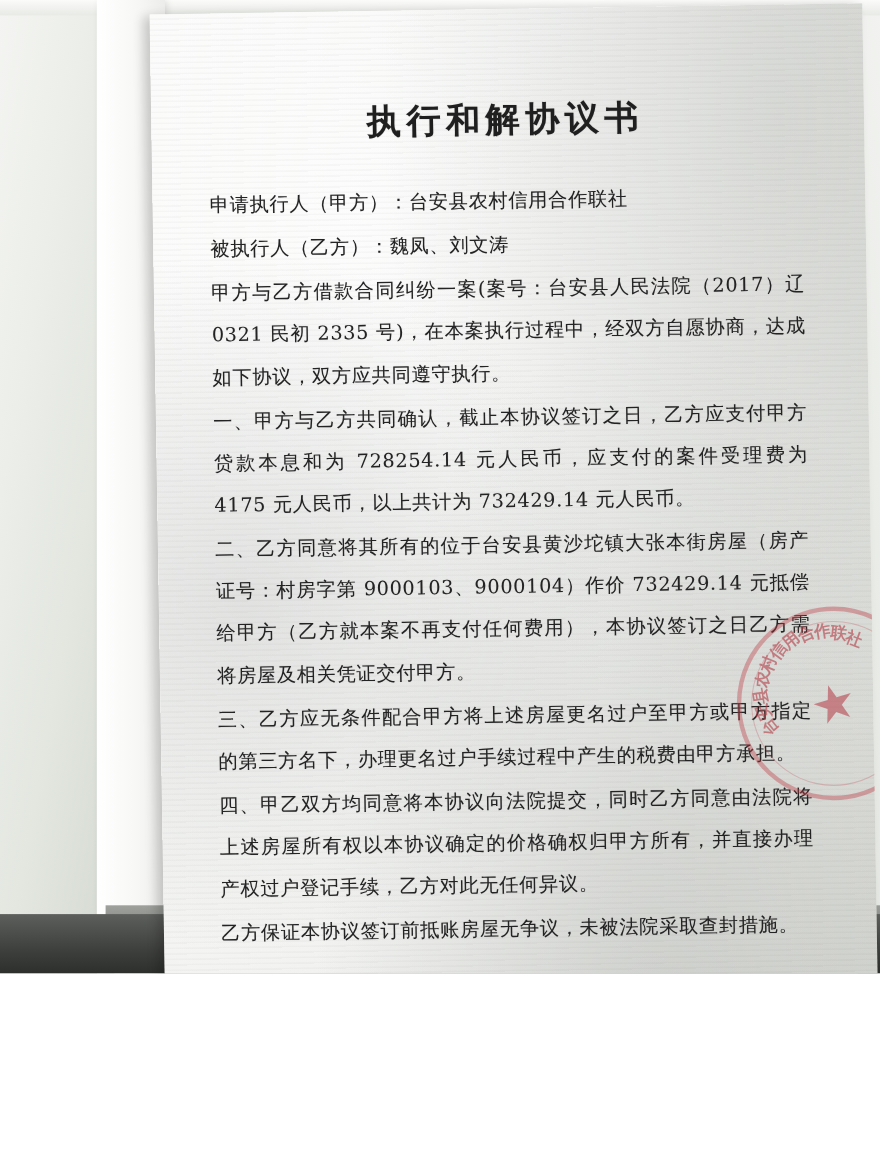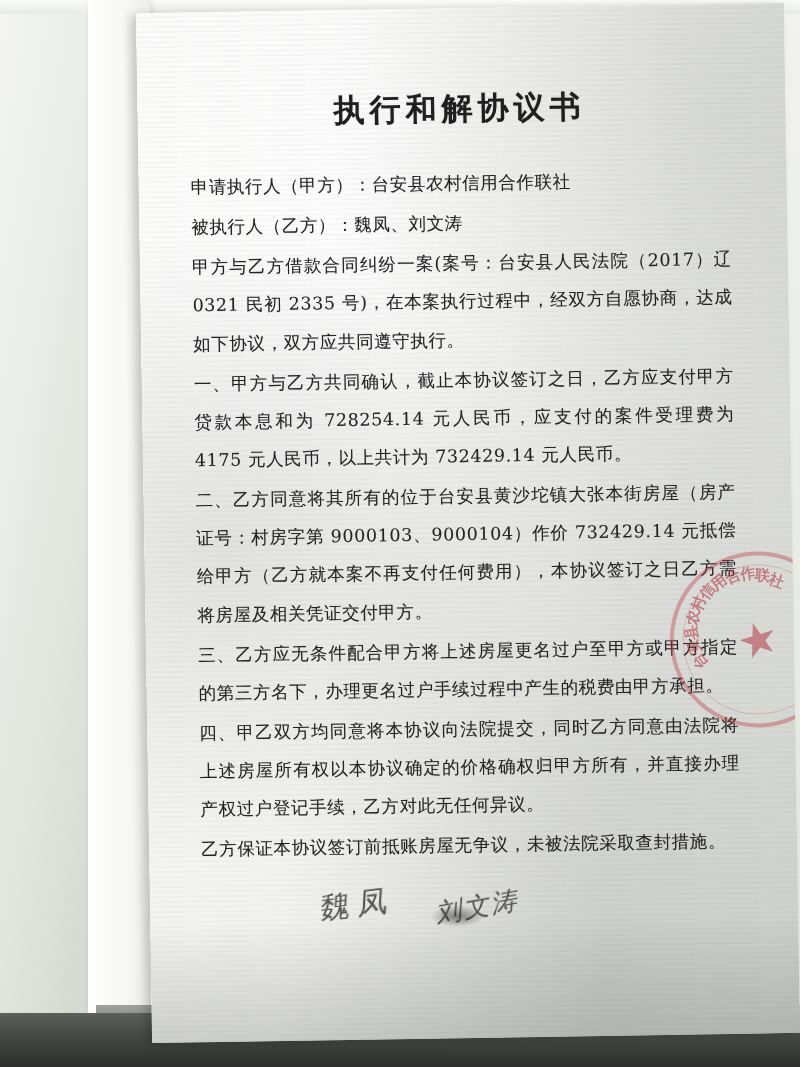--- a/index.html
+++ b/index.html
@@ -11,21 +11,21 @@
     width: 800px;
     height: 1067px;
     font-family: "Liberation Sans", sans-serif;
     overflow: hidden;
   }
 
   
   #photo {
     position: relative;
     width: 800px;
-    height: 1067px;
+    height: 885px;
     background: #ffffff;
     overflow: hidden;
   }
 
   
   .wall {
     position: absolute;
     background: #e9ece7;
   }
   .wall-left  { left: 0;   top: 0;  width: 104px; height: 1067px;

